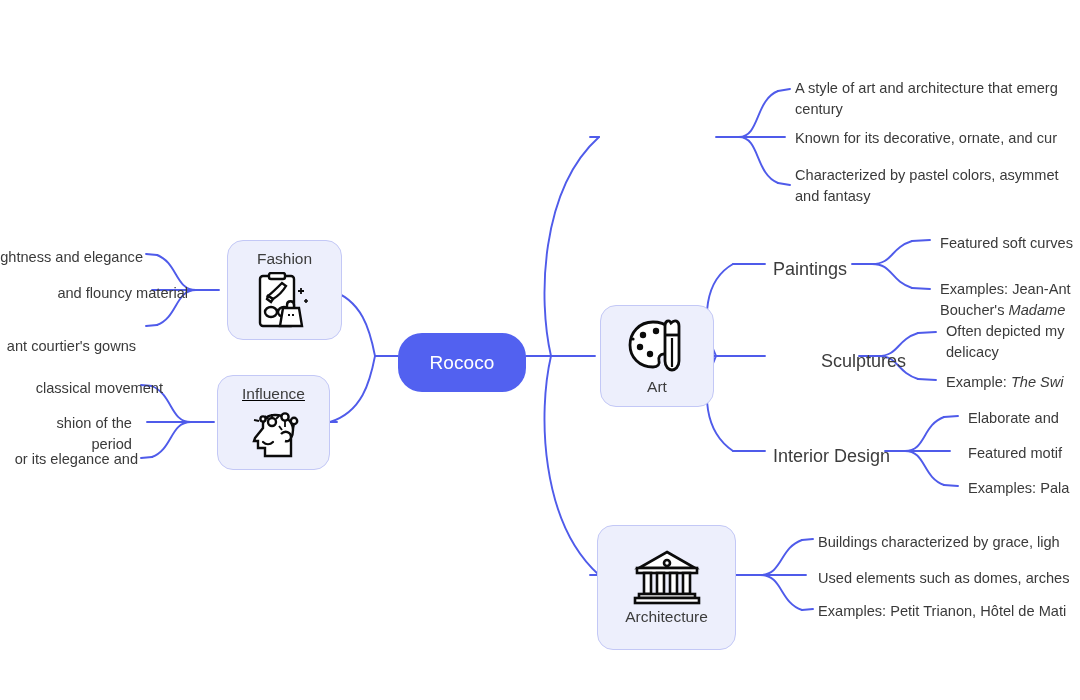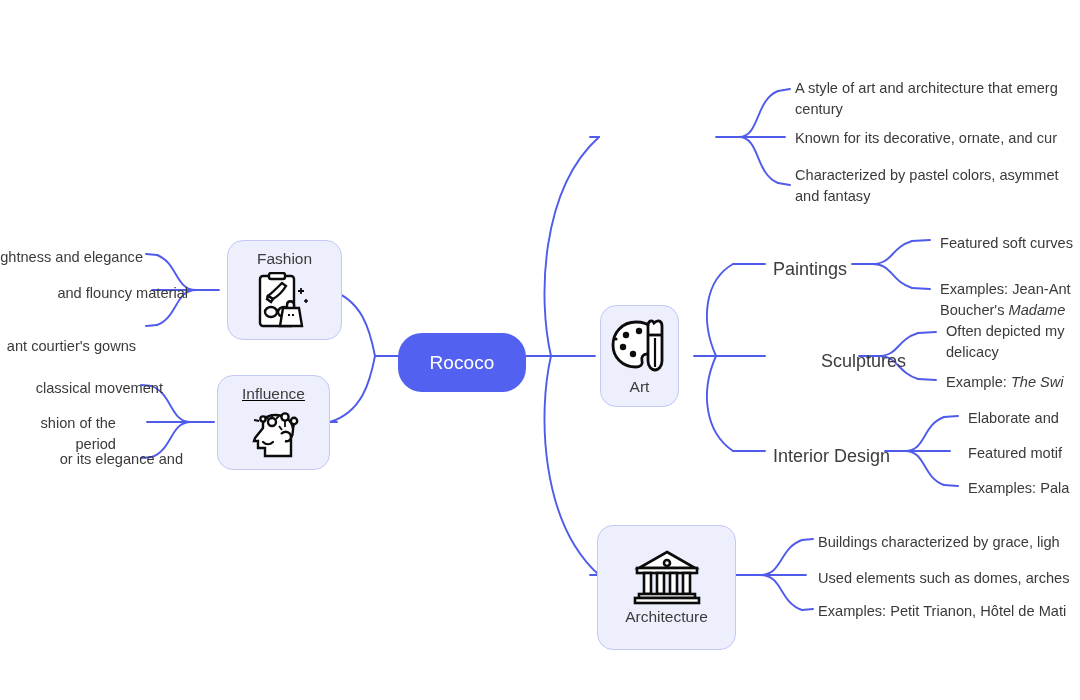--- a/index.html
+++ b/index.html
@@ -180,21 +180,21 @@
     <span>century</span>
   </div>
   <div class="leaf right" style="left:795px; top:128px; width:300px;">
     <span>Known for its decorative, ornate, and cur</span>
   </div>
   <div class="leaf right" style="left:795px; top:165px; width:300px;">
     <span>Characterized by pastel colors, asymmet</span><br>
     <span>and fantasy</span>
   </div>
 
-  <div class="branch-box label-bottom" style="left:600px; top:305px; width:79px; height:102px;">
+  <div class="branch-box label-bottom" style="left:600px; top:305px; width:114px; height:102px;">
     <span class="branch-label">Art</span>
     <span class="branch-icon">
       <svg width="60" height="58" viewBox="0 0 60 58" fill="none" stroke="#0b0b0b" stroke-width="2.8">
         <path d="M26 5 C12 5 3 16 3 28 C3 40 12 50 26 50 C31 50 33 47 32 44 C31 40 33 37 37 37 L42 37 C49 37 52 31 51 25 C49 13 39 5 26 5 Z" fill="#fff"></path>
         <circle cx="16" cy="18" r="3.2" fill="#0b0b0b" stroke="none"></circle>
         <circle cx="29" cy="14" r="3.2" fill="#0b0b0b" stroke="none"></circle>
         <circle cx="13" cy="30" r="3.2" fill="#0b0b0b" stroke="none"></circle>
         <circle cx="23" cy="37" r="3.2" fill="#0b0b0b" stroke="none"></circle>
         <circle cx="6" cy="22" r="1.6" fill="#0b0b0b" stroke="none"></circle>
         <path d="M44 6 C48 2 52 4 52 9 L52 44 C52 50 48 53 45 53 C42 53 38 50 38 44 L38 9 C38 4 42 2 44 6 Z" fill="#fff"></path>
@@ -313,20 +313,20 @@
         <circle cx="22" cy="11" r="2.6" fill="#fff"></circle>
         <line x1="13" y1="12" x2="18" y2="13" stroke-width="1.8"></line>
         <path d="M38 18 L41 22" stroke-width="1.8"></path>
       </svg>
     </span>
   </div>
 
   <div class="leaf left" style="left:0px; top:378px; width:138px;margin-left:25px;">
     <span>classical movement</span>
   </div>
-  <div class="leaf left" style="left:0px; top:413px; width:116px;">
+  <div class="leaf left" style="left:16px; top:413px; width:116px;">
     <span>shion of the period</span>
   </div>
-  <div class="leaf left" style="left:0px; top:449px; width:138px;padding-left:45px;">
+  <div class="leaf left" style="left:0px; top:449px; width:138px;">
     <span>or its elegance and</span>
   </div>
 
 </div>
 
 </body></html>

